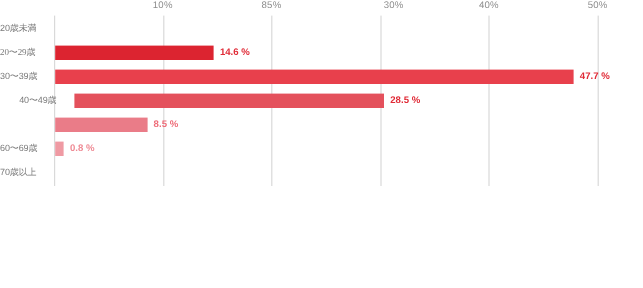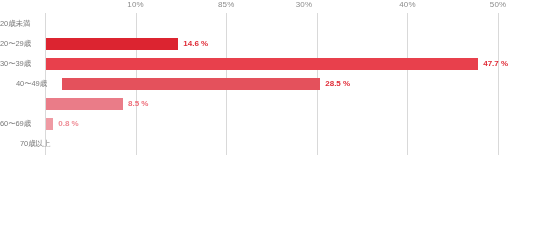--- a/index.html
+++ b/index.html
@@ -85,41 +85,41 @@
   }
 </style>
 </head>
 <body>
 
 <div id="chart-root">
 
   <div id="xticks">
       <div class="xtick-label" style="left: 135.613px; color: rgb(140, 140, 140);">10%</div>
       <div class="xtick-label" style="left: 226.226px; color: rgb(140, 140, 140);">85%</div>
-      <div class="xtick-label" style="left: 304px; color: rgb(140, 140, 140);">30%</div>
+      <div class="xtick-label" style="left: 328px; color: rgb(140, 140, 140);">30%</div>
       <div class="xtick-label" style="left: 407.452px; color: rgb(140, 140, 140);">40%</div>
       <div class="xtick-label" style="left: 498.065px; color: rgb(140, 140, 140);">50%</div>
     </div>
 
   <div id="gridlines">
       <div class="gridline" style="left: 135.613px; background: rgb(217, 217, 217);"></div>
       <div class="gridline" style="left: 226.226px; background: rgb(217, 217, 217);"></div>
       <div class="gridline" style="left: 316.839px; background: rgb(217, 217, 217);"></div>
       <div class="gridline" style="left: 407.452px; background: rgb(217, 217, 217);"></div>
       <div class="gridline" style="left: 498.065px; background: rgb(217, 217, 217);"></div>
     </div>
 
   <div class="axis-line"></div>
 
   <div id="rows">
       <div class="row" style="top: 14px;">
         <div class="row-label" style="color: rgb(122, 122, 122);">20歳未満</div>
       </div>
       <div class="row" style="top: 34px;">
-        <div class="row-label" style="color: rgb(122, 122, 122);">20〜29歳</div>
+        <div class="row-label" style="color: rgb(122, 122, 122); font-family: Liberation Serif, serif;">20〜29歳</div>
         <div class="bar" style="width: 132.295px; background: rgb(220, 36, 48);"></div>
         <div class="bar-value" style="left: 183.295px; color: rgb(224, 43, 55);">14.6 %</div>
       </div>
       <div class="row" style="top: 54px;">
         <div class="row-label" style="color: rgb(122, 122, 122);">30〜39歳</div>
         <div class="bar" style="width: 432.224px; background: rgb(232, 64, 76);"></div>
         <div class="bar-value" style="left: 483.224px; color: rgb(224, 43, 55);">47.7 %</div>
       </div>
       <div class="row" style="top: 74px; margin-left: 16px;">
         <div class="row-label" style="color: rgb(122, 122, 122);">40〜49歳</div>
@@ -129,17 +129,17 @@
       <div class="row" style="top: 94px;">
         <div class="bar" style="width: 77.0211px; background: rgb(234, 124, 136);"></div>
         <div class="bar-value" style="left: 128.021px; color: rgb(238, 109, 121);">8.5 %</div>
       </div>
       <div class="row" style="top: 114px;">
         <div class="row-label" style="color: rgb(122, 122, 122);">60〜69歳</div>
         <div class="bar" style="width: 7.24904px; background: rgb(239, 154, 163);"></div>
         <div class="bar-value" style="left: 58.249px; color: rgb(239, 139, 149);">0.8 %</div>
       </div>
       <div class="row" style="top: 134px;">
-        <div class="row-label" style="color: rgb(122, 122, 122); padding-left: 20px;">70歳以上</div>
+        <div class="row-label" style="color: rgb(122, 122, 122);">70歳以上</div>
       </div>
     </div>
 
 </div>
 
 </body></html>

